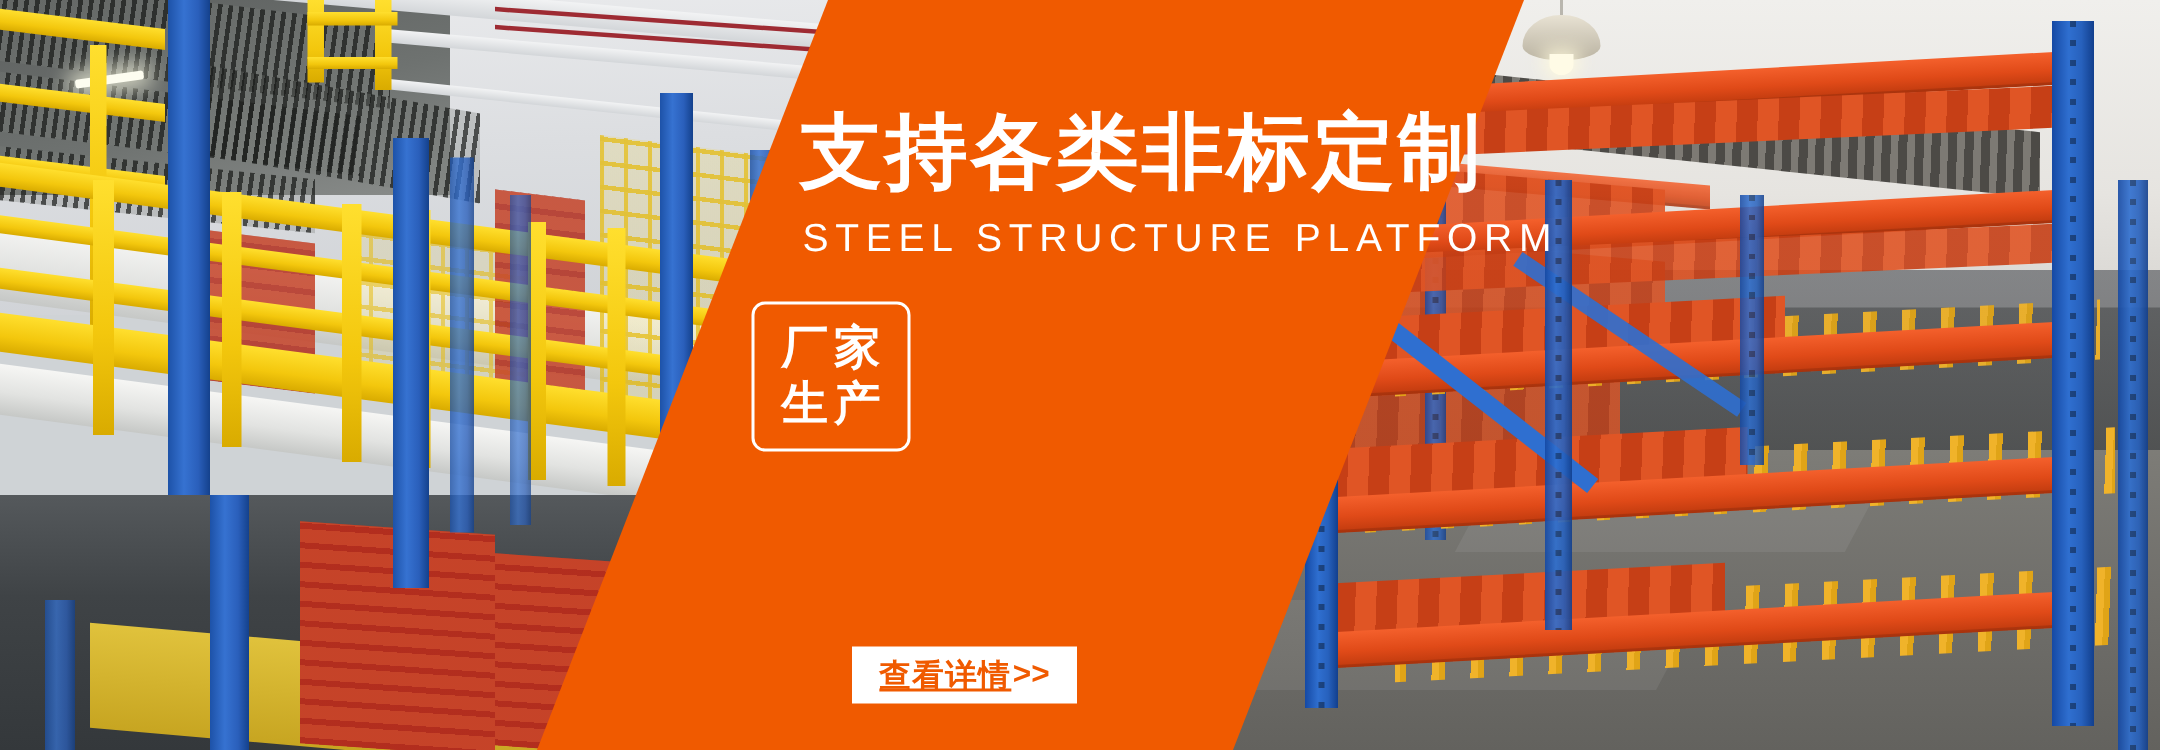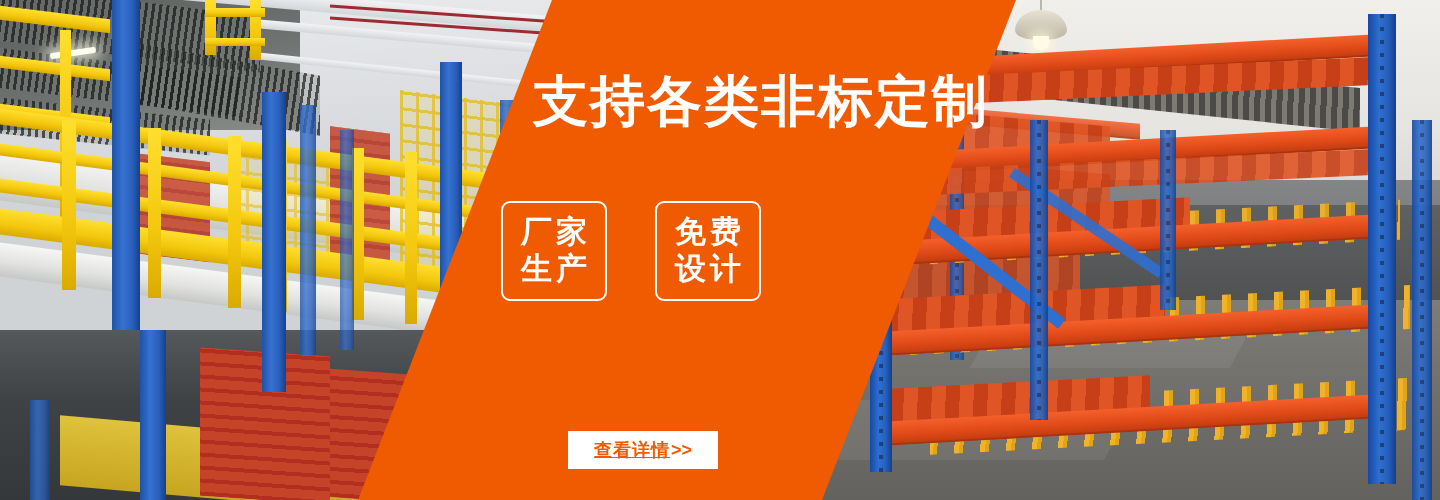--- a/index.html
+++ b/index.html
@@ -224,21 +224,21 @@
   #cta-button {
     position: absolute;
     left: 568px; top: 431px;
     width: 150px;
     height: 38px;
     background: #ffffff;
     display: flex;
     align-items: center;
     justify-content: center;
     color: #f05a00;
-    font-size: 18px;
+    font-size: 21px;
     font-weight: bold;
     letter-spacing: 1px;
     cursor: pointer;
     user-select: none;
   }
   #cta-button .cta-text { text-decoration: underline; }
   #cta-button .cta-arrow { letter-spacing: 0; margin-left: 1px; }
 </style>
 </head>
 <body>
@@ -358,30 +358,27 @@
     <div class="r-upright" style="left:568px; top:14px; width:28px; height:470px;"></div>
     <div class="r-upright" style="left:612px; top:120px; width:20px; height:380px; opacity:.9;"></div>
   </div>
 
   <div id="orange-panel"></div>
 
   <div id="content">
 
     <div id="headline">支持各类非标定制</div>
 
+    <div id="subtitle">STEEL STRUCTURE PLATFORM</div>
 
     <div id="feature-boxes">
       <div class="feature-box">
         <span>厂家</span>
         <span>生产</span>
       </div>
-      <div class="feature-box">
-        <span>免费</span>
-        <span>设计</span>
-      </div>
     </div>
 
 
     <div id="cta-button">
       <span class="cta-text">查看详情</span>
         <span class="cta-arrow">&gt;&gt;</span>
     </div>
 
   </div>
 </div>

